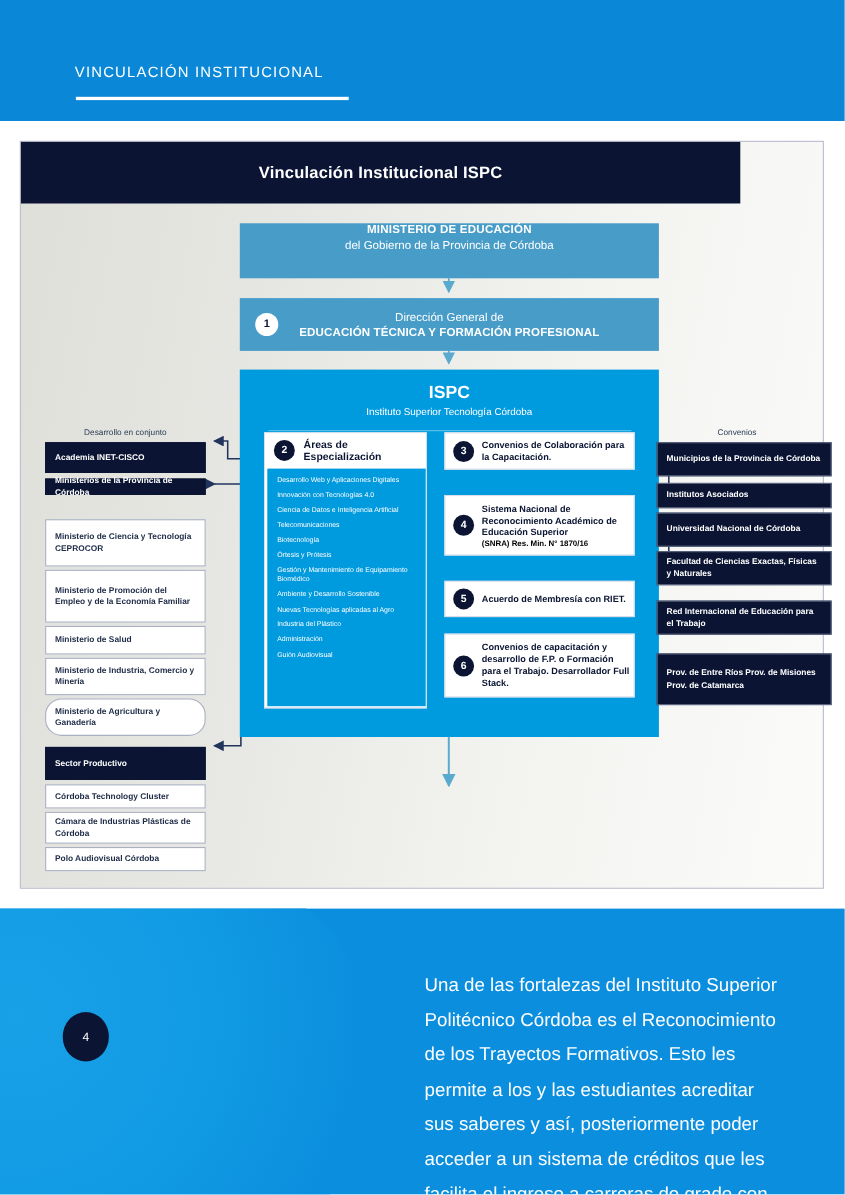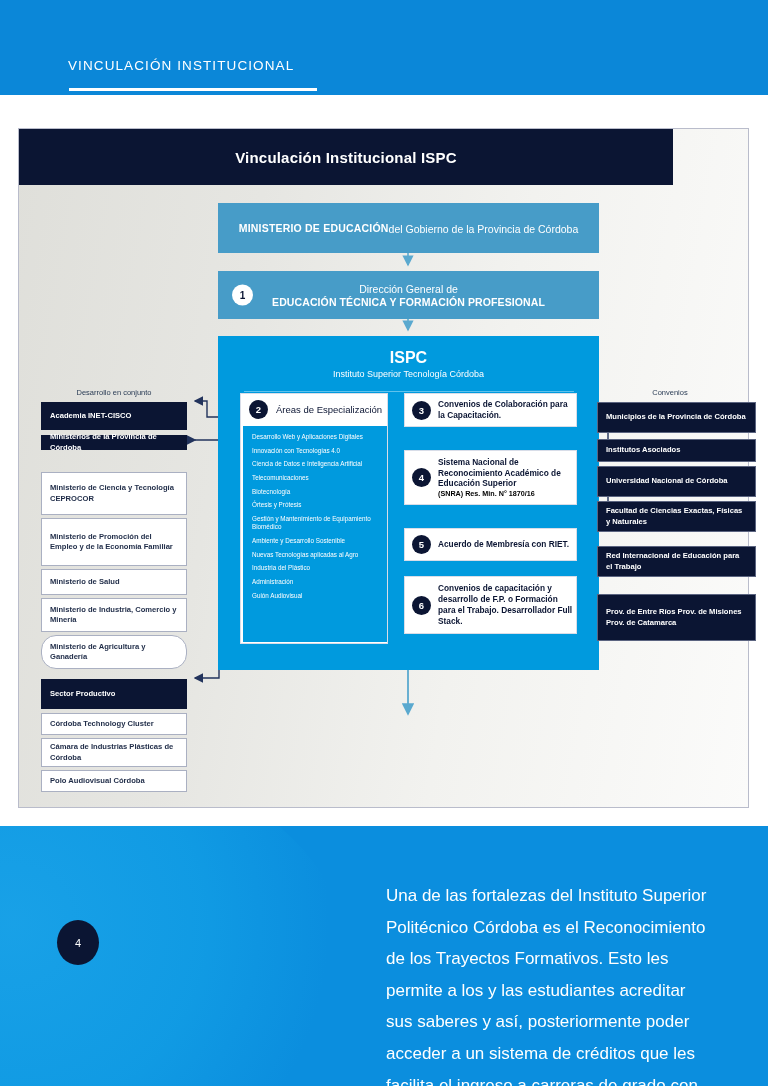--- a/index.html
+++ b/index.html
@@ -6,21 +6,21 @@
   html, body {
     width: 768px; height: 1086px;
     font-family: "Liberation Sans", sans-serif;
     background: #ffffff;
     overflow: hidden;
   }
   .page { position: relative; width: 768px; height: 1086px; background:#fff; }
 
   
   .top-band {
-    position:absolute; left:0; top:0; width:768px; height:95px;
+    position:absolute; left:0; top:0; width:768px; height:110px;
     background:#0b87d8;
   }
   .top-title {
     position:absolute; left:68px; top:58px;
     color:#ffffff; font-size:13.5px; letter-spacing:1.1px;
     font-weight:400; white-space:nowrap;
   }
   .top-rule {
     position:absolute; left:69px; top:88px; width:248px; height:2.5px;
     background:#ffffff;
@@ -37,22 +37,22 @@
     background:#0b1533;
     display:flex; align-items:center; justify-content:center;
   }
   .diagram-header-title {
     color:#ffffff; font-size:15px; font-weight:bold; letter-spacing:.2px;
   }
 
   
   .box-ministerio {
     position:absolute; left:199px; top:74px; width:381px; height:50px;
-    background:#479cc8; display:flex; flex-direction:row;
-    align-items:center; justify-content:center; color:#fff;
+    background:#479cc8; display:flex; flex-direction:column;
+    align-items:center; color:#fff;
   }
   .box-ministerio .l1 { font-size:10.5px; font-weight:bold; letter-spacing:.2px; }
   .box-ministerio .l2 { font-size:10.5px; font-weight:400; margin-top:2px; }
 
   .box-direccion {
     position:absolute; left:199px; top:142px; width:381px; height:48px;
     background:#479cc8; display:flex; flex-direction:column;
     align-items:center; justify-content:center; color:#fff;
   }
   .box-direccion .l1 { font-size:10.5px; font-weight:400; }
@@ -87,21 +87,21 @@
 
   .areas-box {
     position:absolute; left:22px; top:57px; width:148px; height:251px;
     background:#ffffff; border:1px solid #d8dde8;
   }
   .areas-head {
     display:flex; align-items:center; gap:8px; height:31px; padding-left:8px;
     background:#ffffff;
   }
   .areas-head .num-badge { width:19px; height:19px; font-size:9.5px; }
-  .areas-head-label { font-size:9.5px; font-weight:normal; color:#0b1533; }
+  .areas-head-label { font-size:9.5px; font-weight:bold; color:#0b1533; }
   .areas-list {
     position:absolute; left:2px; top:32px; width:144px; height:216px;
     background:#009ade; padding:7px 7px 0 9px;
   }
   .areas-list li {
     list-style:none; color:#ffffff; font-size:6.3px; line-height:1.32;
     margin-bottom:5.4px;
   }
 
   .right-card {

